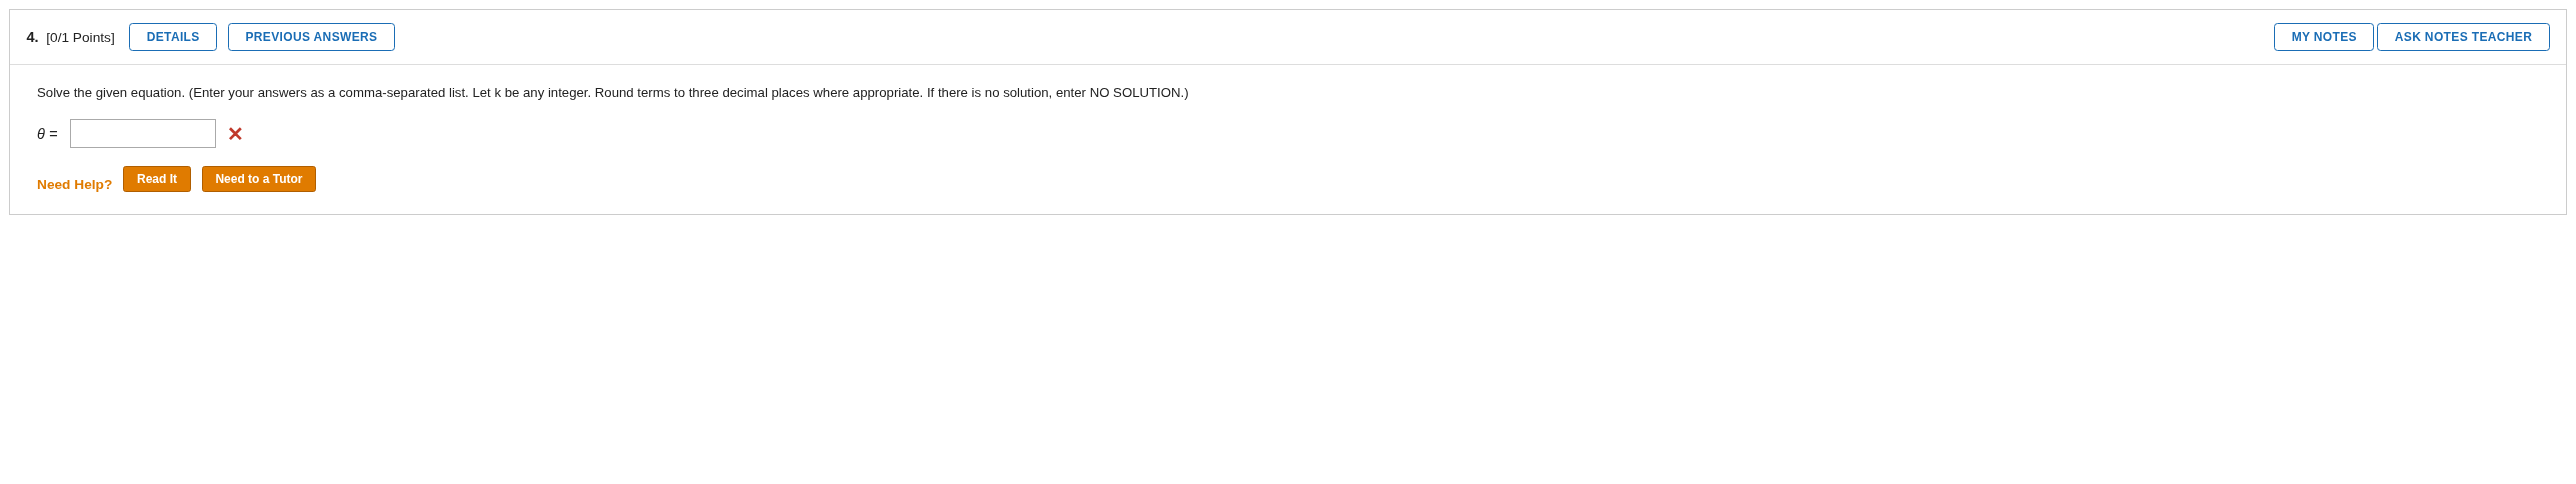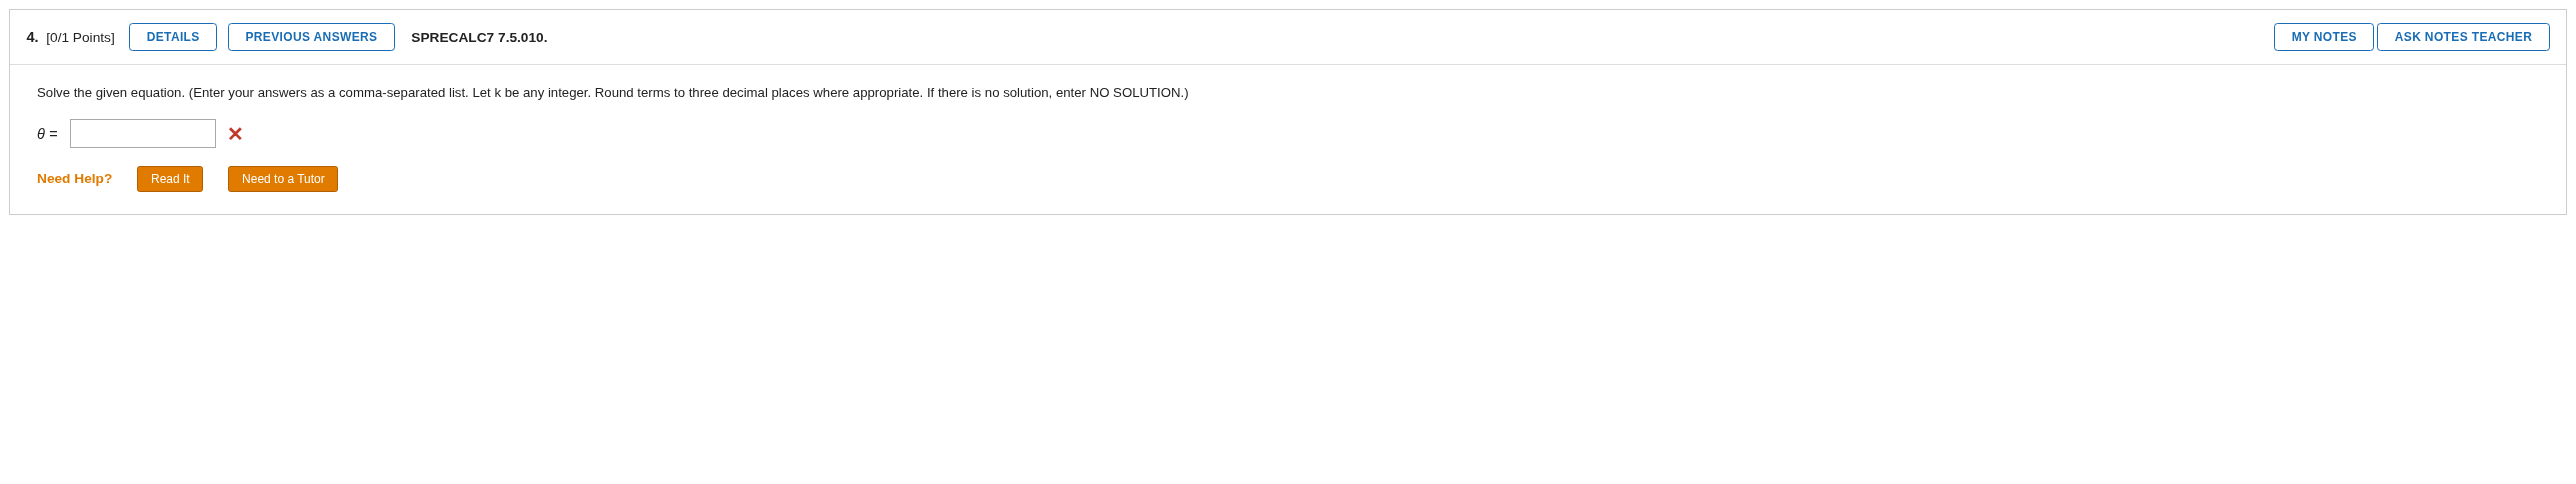--- a/index.html
+++ b/index.html
@@ -87,35 +87,35 @@
       outline: none;
     }
     .x-mark {
       color: #c0392b;
       font-size: 20px;
       font-weight: bold;
       margin-left: 1.8px;
     }
     .help-row {
       display: flex;
-      align-items: center;
-      gap: 25px;
+      align-items: flex-end;
+      gap: 11px;
     }
     .need-help {
       color: #e07b00;
       font-weight: bold;
       font-size: 13.7px;
     }
     .btn-help {
       background: #e07b00;
       color: #fff;
       border: 1.8px solid #b05e00;
       padding: 4.6px 12.7px;
       font-size: 12px;
-      font-weight: normal;
+      font-weight: bold;
       cursor: pointer;
       border-radius: 2.7px;
     }
     
     .math {
       font-style: italic;
     }
     .fraction {
       display: inline-flex;
       flex-direction: column;
@@ -144,21 +144,20 @@
 
 <div class="outer">
 
   <div class="header">
     <span class="question-num">
       <span>4.</span>
       <span style="font-weight:normal; font-size:13.7px; margin-left:3.6px;">[0/1 Points]</span>
     </span>
     <button class="btn-outline">DETAILS</button>
     <button class="btn-outline">PREVIOUS ANSWERS</button>
-    <span class="problem-code">SPRECALC7 7.5.010.</span>
     <div class="header-right">
       <button class="btn-outline">MY NOTES</button>
       <button class="btn-outline">ASK NOTES TEACHER</button>
     </div>
   </div>
 
   <div class="content">
 
     <p class="instruction">Solve the given equation. (Enter your answers as a comma-separated list. Let k be any integer. Round terms to three decimal places where appropriate. If there is no solution, enter NO SOLUTION.)</p>
 

